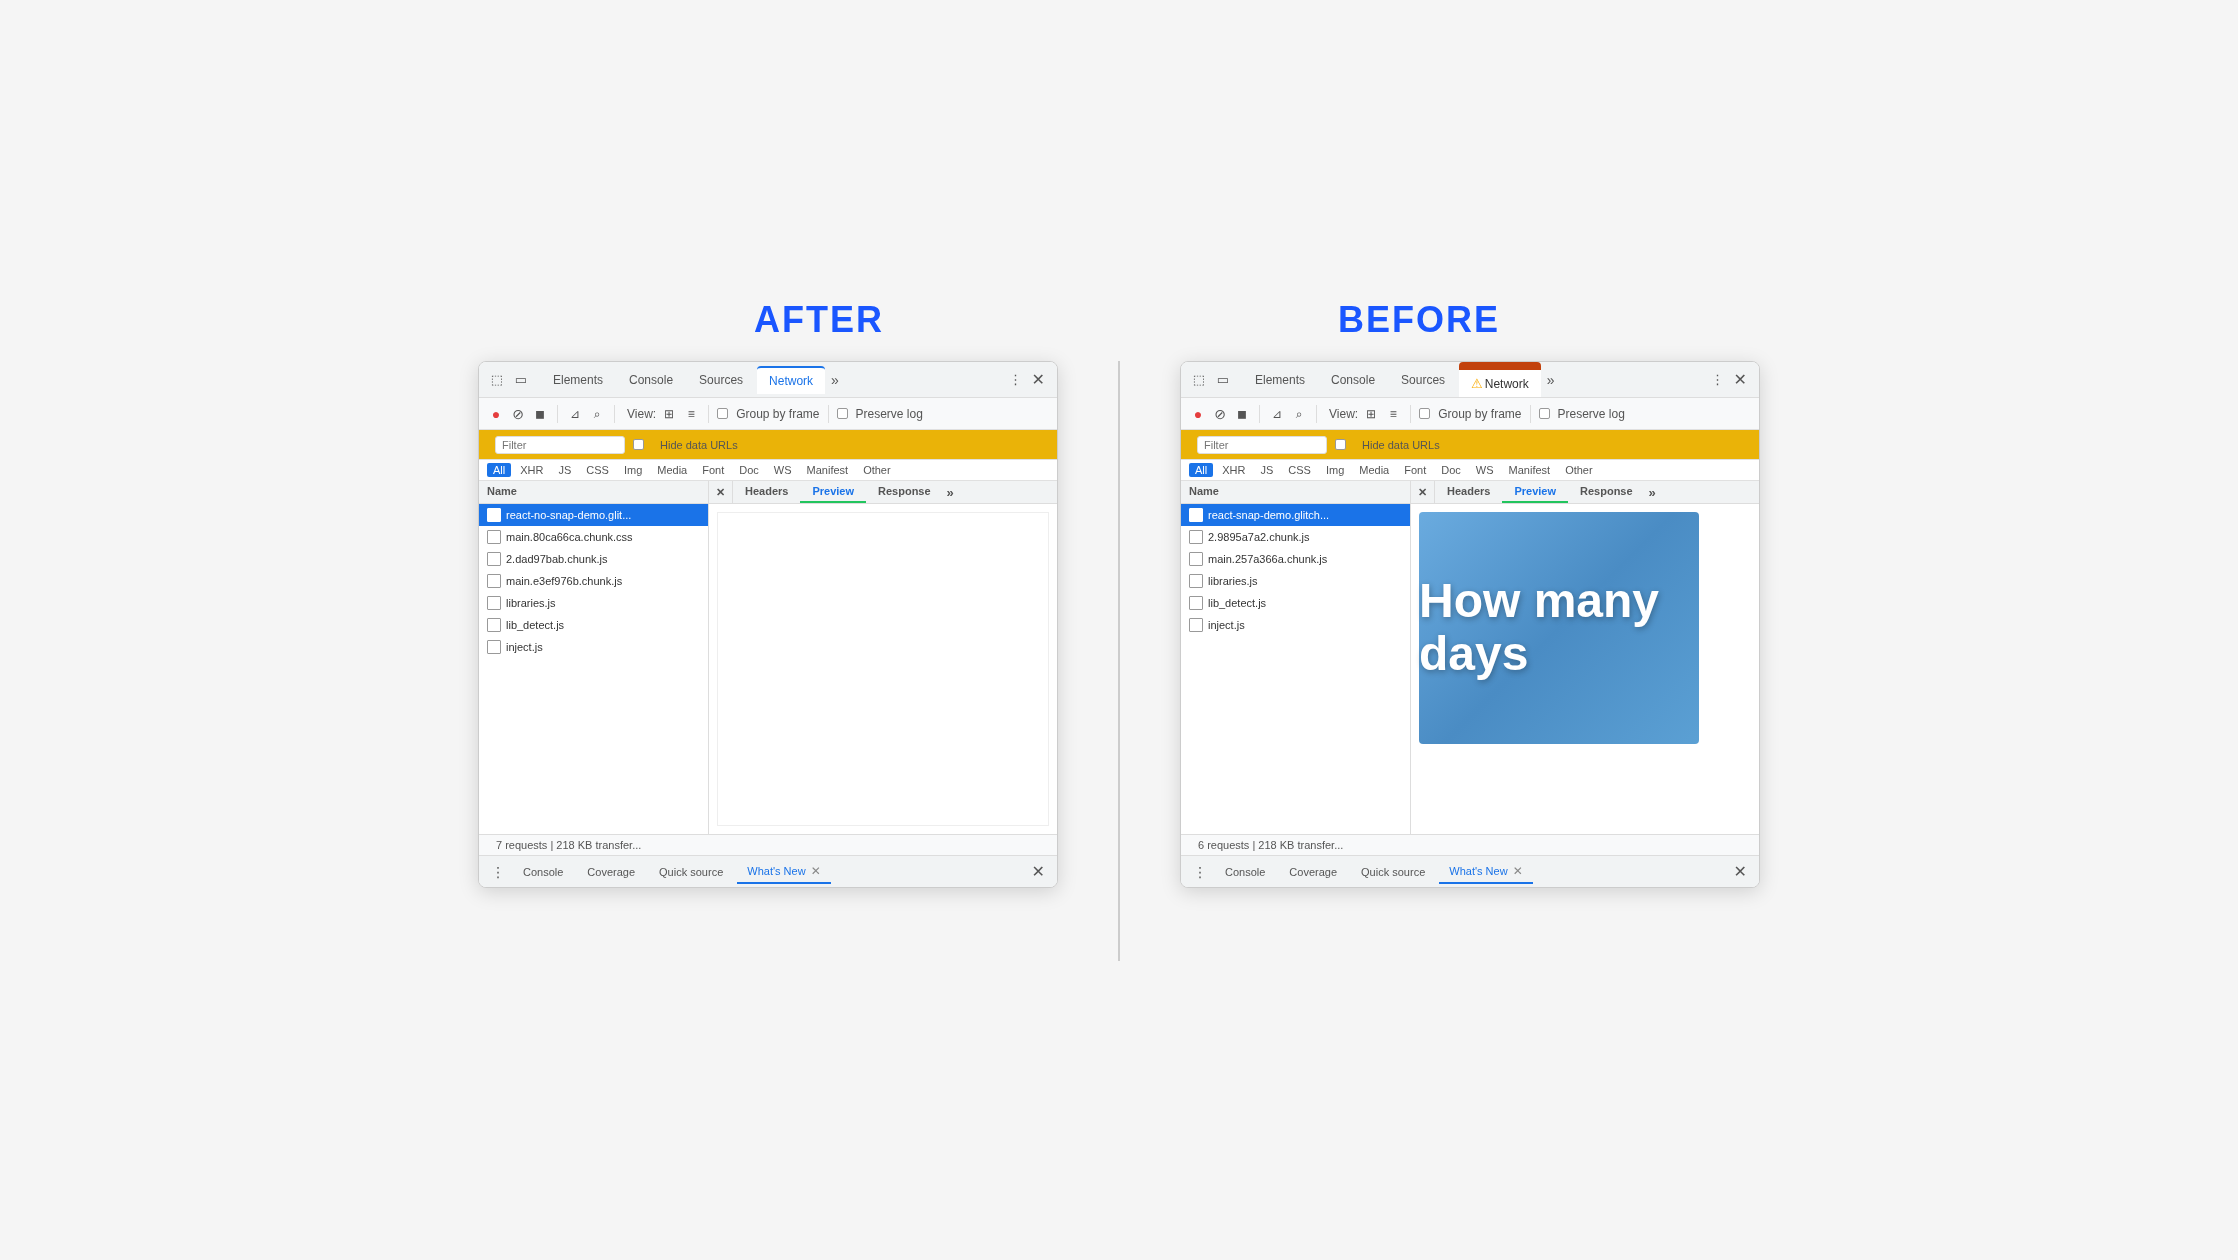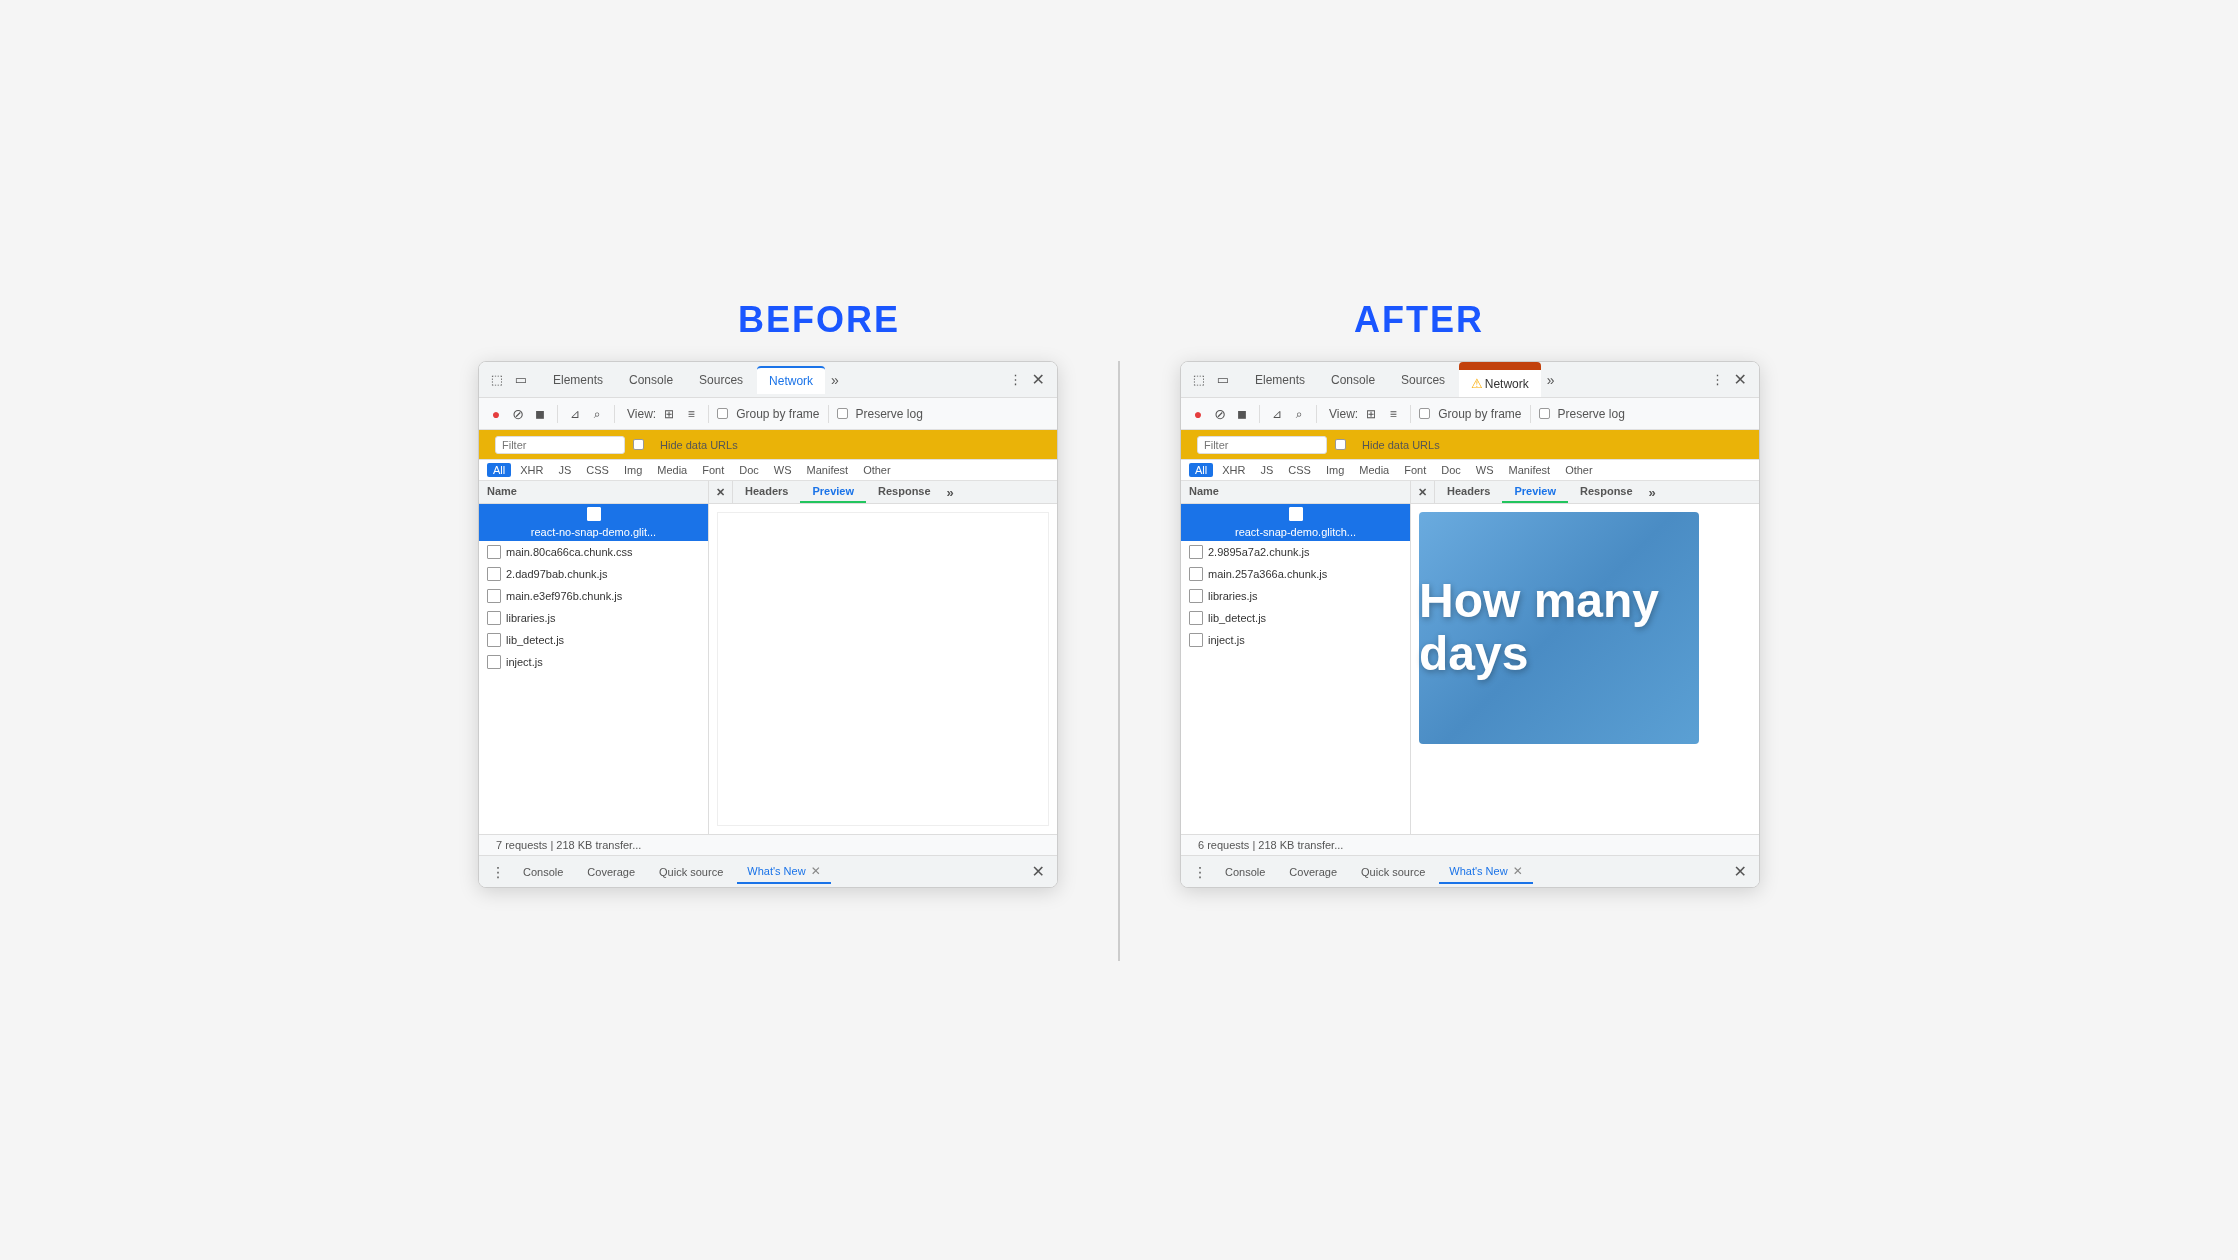--- a/index.html
+++ b/index.html
@@ -272,21 +272,20 @@
       font-size: 11px;
       color: #333;
       cursor: pointer;
       gap: 5px;
       min-height: 22px;
     }
 
     .file-item.selected {
       background: #1a73e8;
       color: #fff;
-      flex-direction: column;
     }
 
     .file-icon {
       width: 14px;
       height: 14px;
       border: 1px solid #999;
       border-radius: 1px;
       flex-shrink: 0;
       background: #fff;
     }
@@ -385,22 +384,22 @@
       width: 2px;
       height: 600px;
       background: #ccc;
       align-self: center;
     }
   </style>
 </head>
 <body>
 
 <div class="labels-row">
+  <div class="label" style="flex:1; text-align:center;">AFTER</div>
   <div class="label" style="flex:1; text-align:center;">BEFORE</div>
-  <div class="label" style="flex:1; text-align:center;">AFTER</div>
 </div>
 
 <div class="panels-row">
 
   <div class="devtools-panel">
 
     <div class="tab-bar">
       <div class="tab-bar-icons">
         <div class="tab-icon">⬚</div>
         <div class="tab-icon">▭</div>

